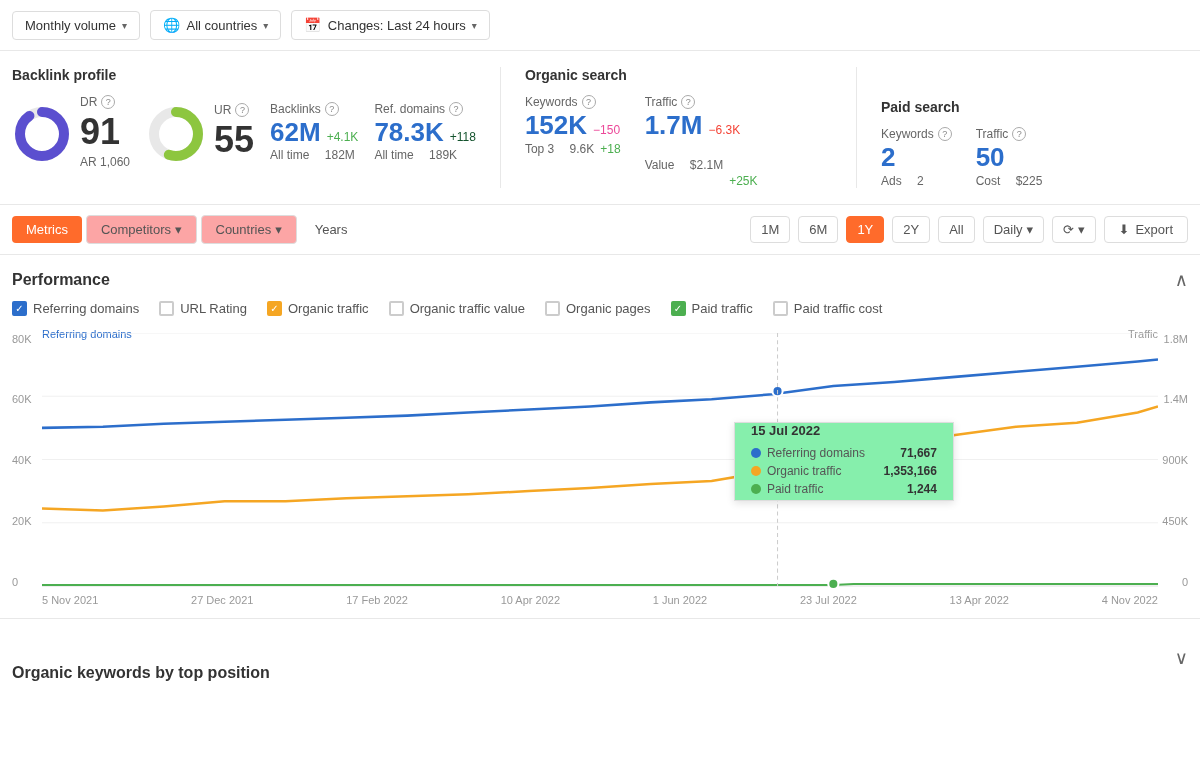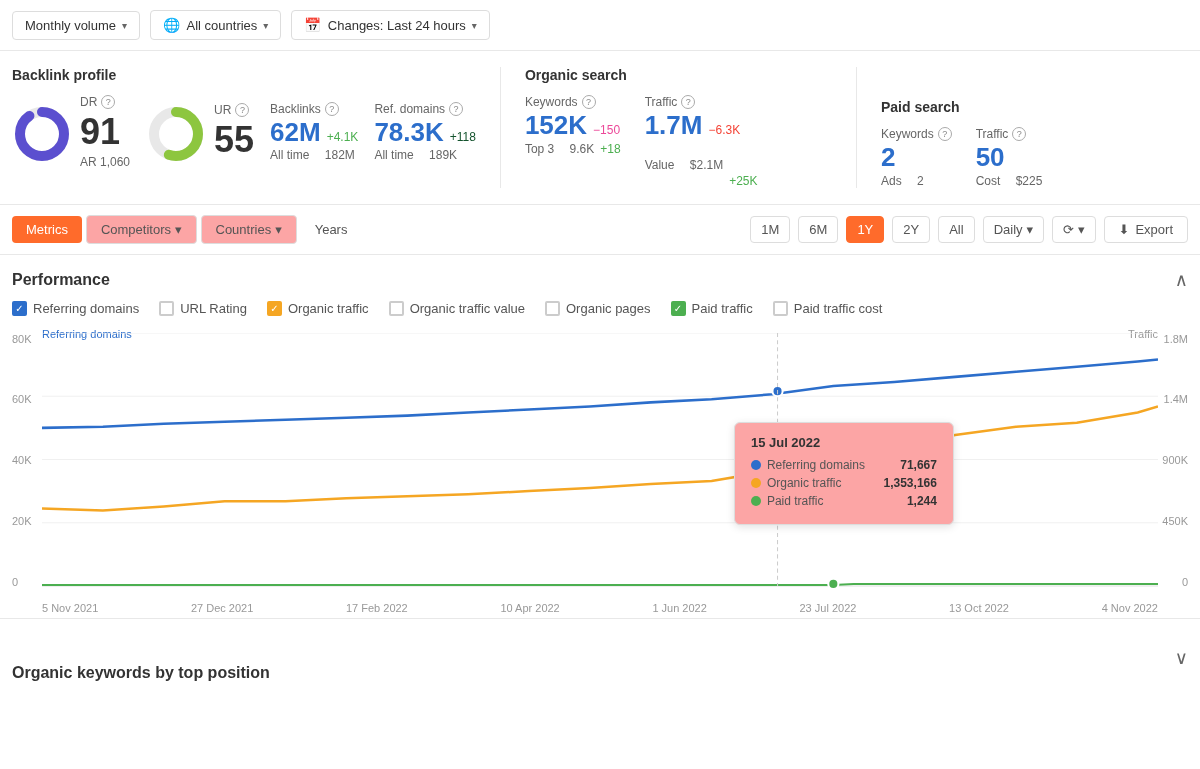--- a/index.html
+++ b/index.html
@@ -118,38 +118,38 @@
       position: absolute; left: 0; top: 0; bottom: 30px;
       display: flex; flex-direction: column; justify-content: space-between;
       font-size: 11px; color: #999; padding-top: 5px;
     }
     .chart-labels-right {
       position: absolute; right: 0; top: 0; bottom: 30px;
       display: flex; flex-direction: column; justify-content: space-between;
       font-size: 11px; color: #999; text-align: right; padding-top: 5px;
     }
     .chart-axis-labels {
-      position: absolute; bottom: 4px; left: 30px; right: 30px;
+      position: absolute; bottom: 12px; left: 30px; right: 30px;
       display: flex; justify-content: space-between;
       font-size: 11px; color: #999;
     }
     .chart-svg-container {
       position: absolute; left: 30px; right: 30px; top: 5px; bottom: 30px;
     }
     .chart-col-labels {
       position: absolute; top: 0; left: 30px; right: 30px;
       display: flex; justify-content: space-between; font-size: 11px;
     }
     .chart-col-left { color: #2c6ecb; }
     .chart-col-right { color: #999; }
 
     
     .tooltip {
-      position: absolute; background: #fca5a5; border: 1px solid #ddd;
-      border-radius: 6px; padding: 12px 16px; font-size: 12px;
+      position: absolute; background: #86efac; border: 1px solid #ddd;
+      border-radius: 0; padding: 0 16px; font-size: 12px;
       box-shadow: 0 2px 8px rgba(0,0,0,0.12);
       left: 62%; top: 35%; min-width: 220px;
     }
     .tooltip-date { font-weight: 600; font-size: 13px; margin-bottom: 8px; color: #333; }
     .tooltip-row { display: flex; align-items: center; justify-content: space-between; gap: 16px; margin-bottom: 4px; }
     .tooltip-dot { width: 10px; height: 10px; border-radius: 50%; display: inline-block; margin-right: 6px; }
     .tooltip-label { display: flex; align-items: center; color: #555; }
     .tooltip-val { font-weight: 600; color: #333; }
 
     
@@ -516,21 +516,21 @@
       </div>
     </div>
 
     <div class="chart-axis-labels">
       <span>5 Nov 2021</span>
       <span>27 Dec 2021</span>
       <span>17 Feb 2022</span>
       <span>10 Apr 2022</span>
       <span>1 Jun 2022</span>
       <span>23 Jul 2022</span>
-      <span>13 Oct 2022</span>
+      <span>13 Apr 2022</span>
       <span>4 Nov 2022</span>
     </div>
   </div>
 </div>
 
 <div class="organic-section">
   <div class="organic-title">Organic keywords by top position</div>
   <span class="collapse-icon">∨</span>
 </div>
 

